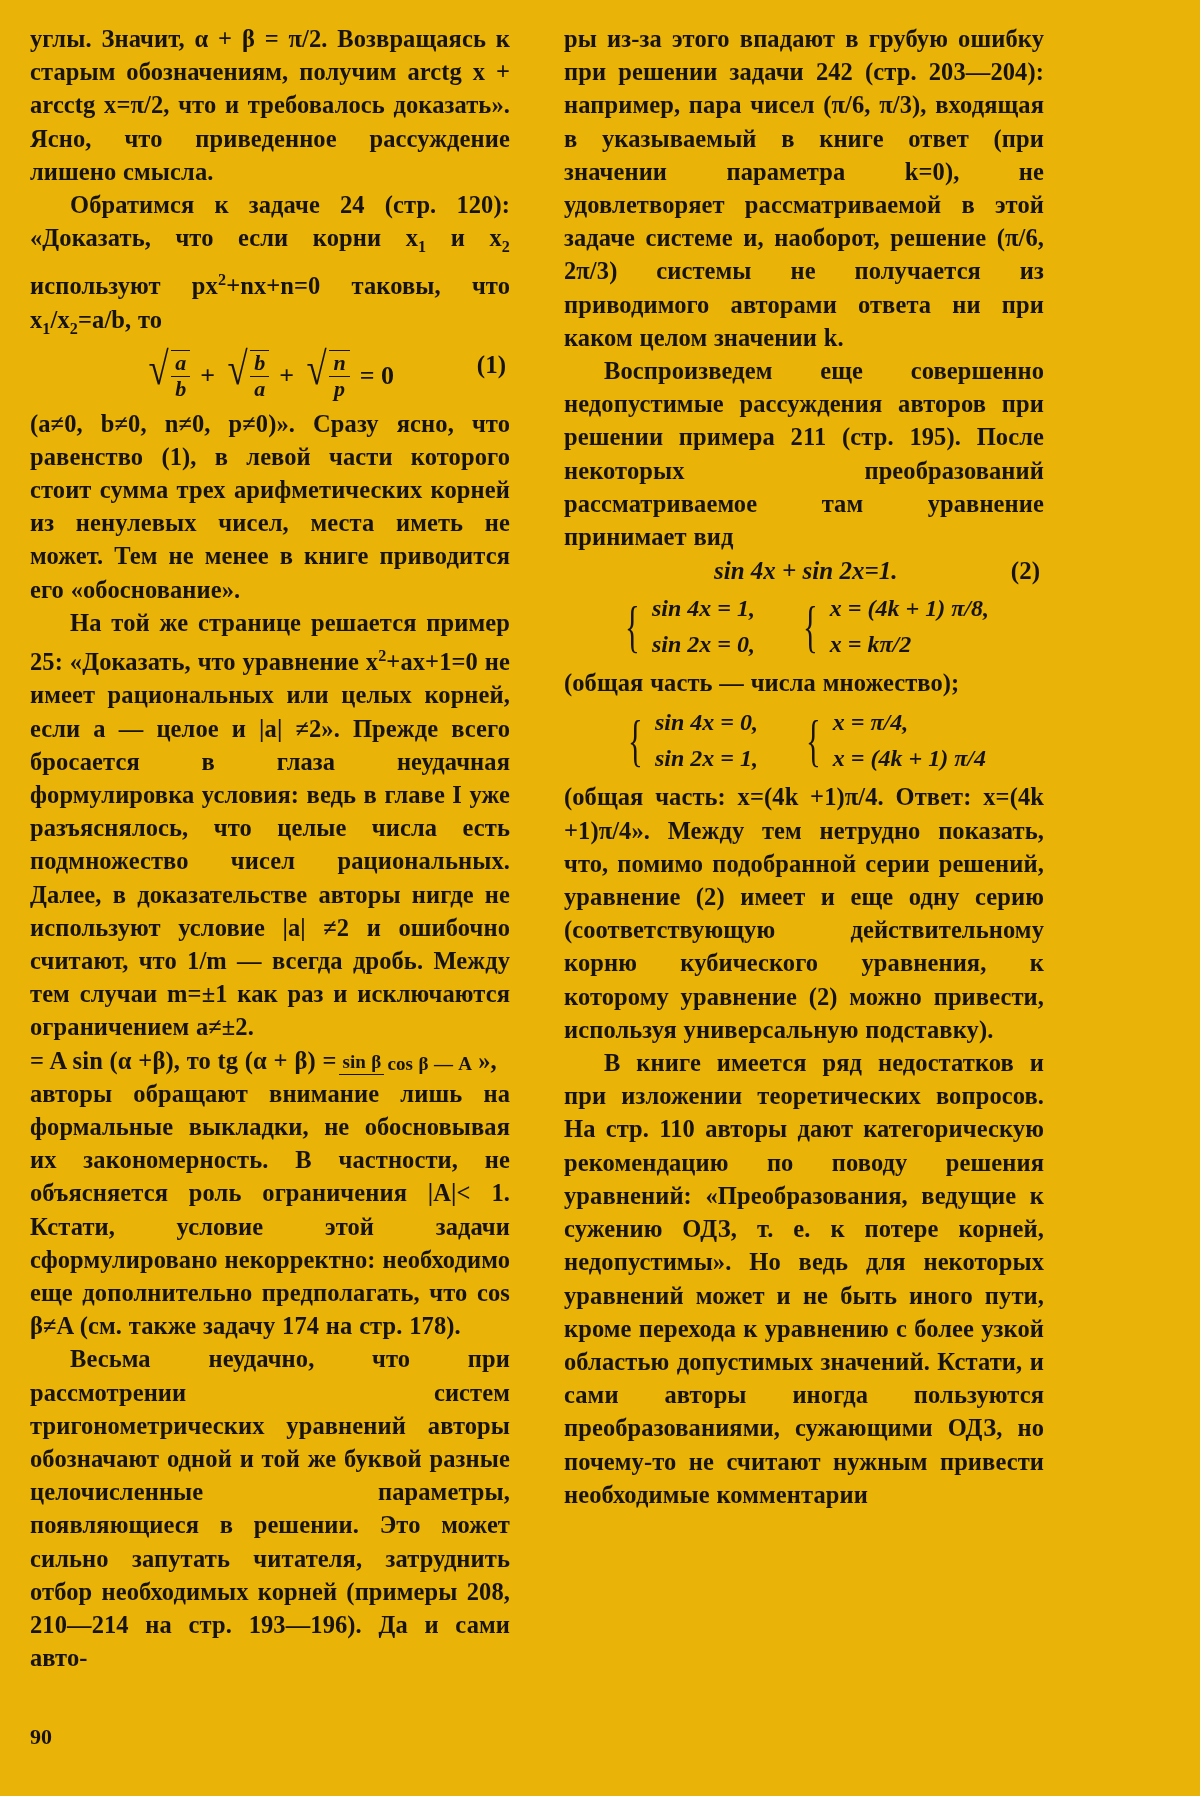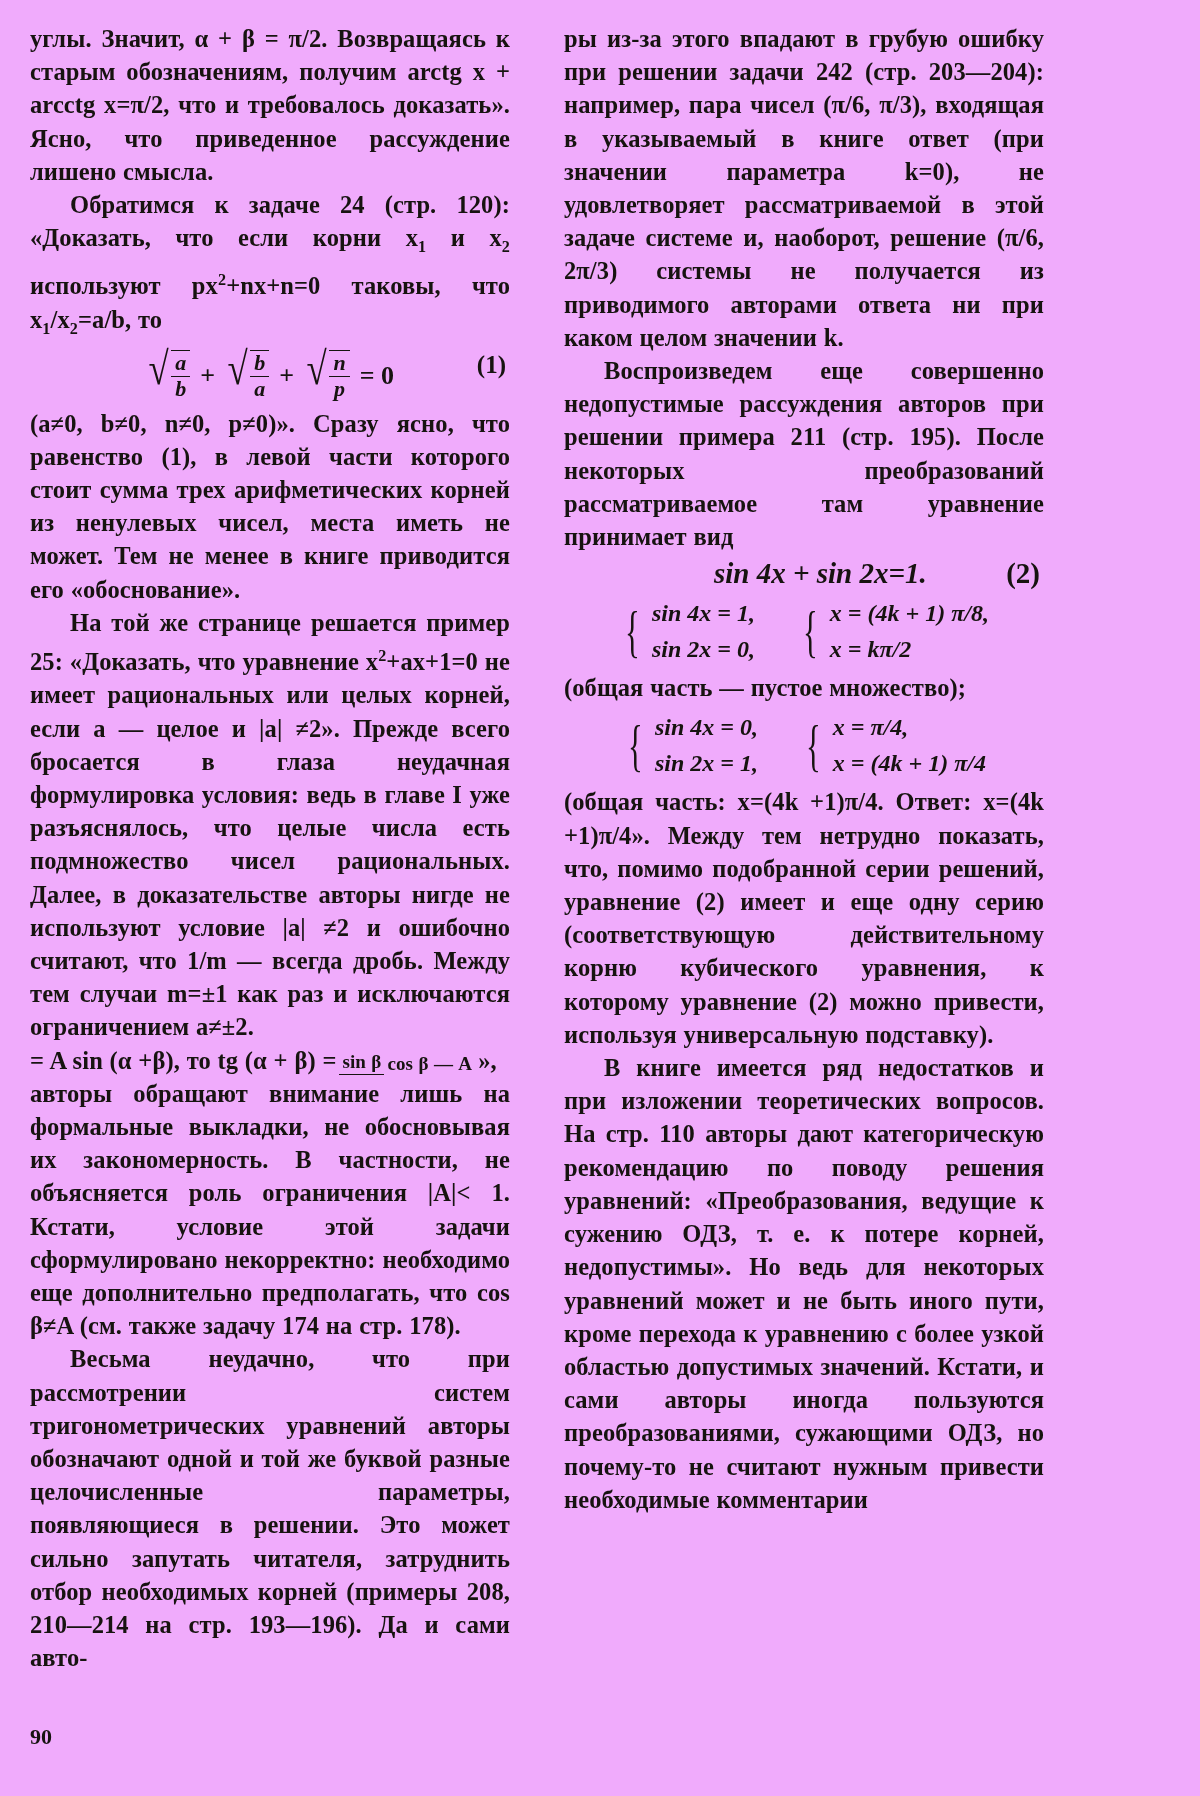--- a/index.html
+++ b/index.html
@@ -13,21 +13,21 @@
     position: relative;
     font-family: "Liberation Serif", serif;
     color: #171310;
     overflow: hidden;
   }
   .page {
     position: absolute;
     left: 0; top: 0;
     width: 1200px;
     height: 1796px;
-    background: #f0abfc;
+    background: #eab308;
   }
   .columns {
     position: absolute;
     left: 30px;
     top: 22px;
     width: 1140px;
     display: flex;
     gap: 54px;
   }
   .col {
@@ -135,21 +135,21 @@
     display: flex;
     flex-direction: column;
     gap: 9px;
     font-style: italic;
   }
   .sysline { white-space: nowrap; }
   .fline {
     text-align: left;
     text-indent: 150px;
     position: relative;
-    font-size: 29px;
+    font-size: 25px;
     font-weight: 600;
     margin: 4px 0 6px 0;
   }
   .pagenum {
     position: absolute;
     left: 30px;
     top: 1724px;
     font-size: 22px;
     font-weight: 700;
     font-family: "Liberation Serif", serif;
@@ -245,21 +245,21 @@
         </div>
         <div class="system">
           <span class="brace">{</span>
           <span class="syslines">
             <span class="sysline">x = (4k + 1) π/8,</span>
             <span class="sysline">x = kπ/2</span>
           </span>
         </div>
       </div>
 
-      <p class="noind">(общая часть — пустое множество);</p>
+      <p class="noind">(общая часть — числа множество);</p>
 
       <div class="syspair">
         <div class="system">
           <span class="brace">{</span>
           <span class="syslines">
             <span class="sysline">sin 4x = 0,</span>
             <span class="sysline">sin 2x = 1,</span>
           </span>
         </div>
         <div class="system">

